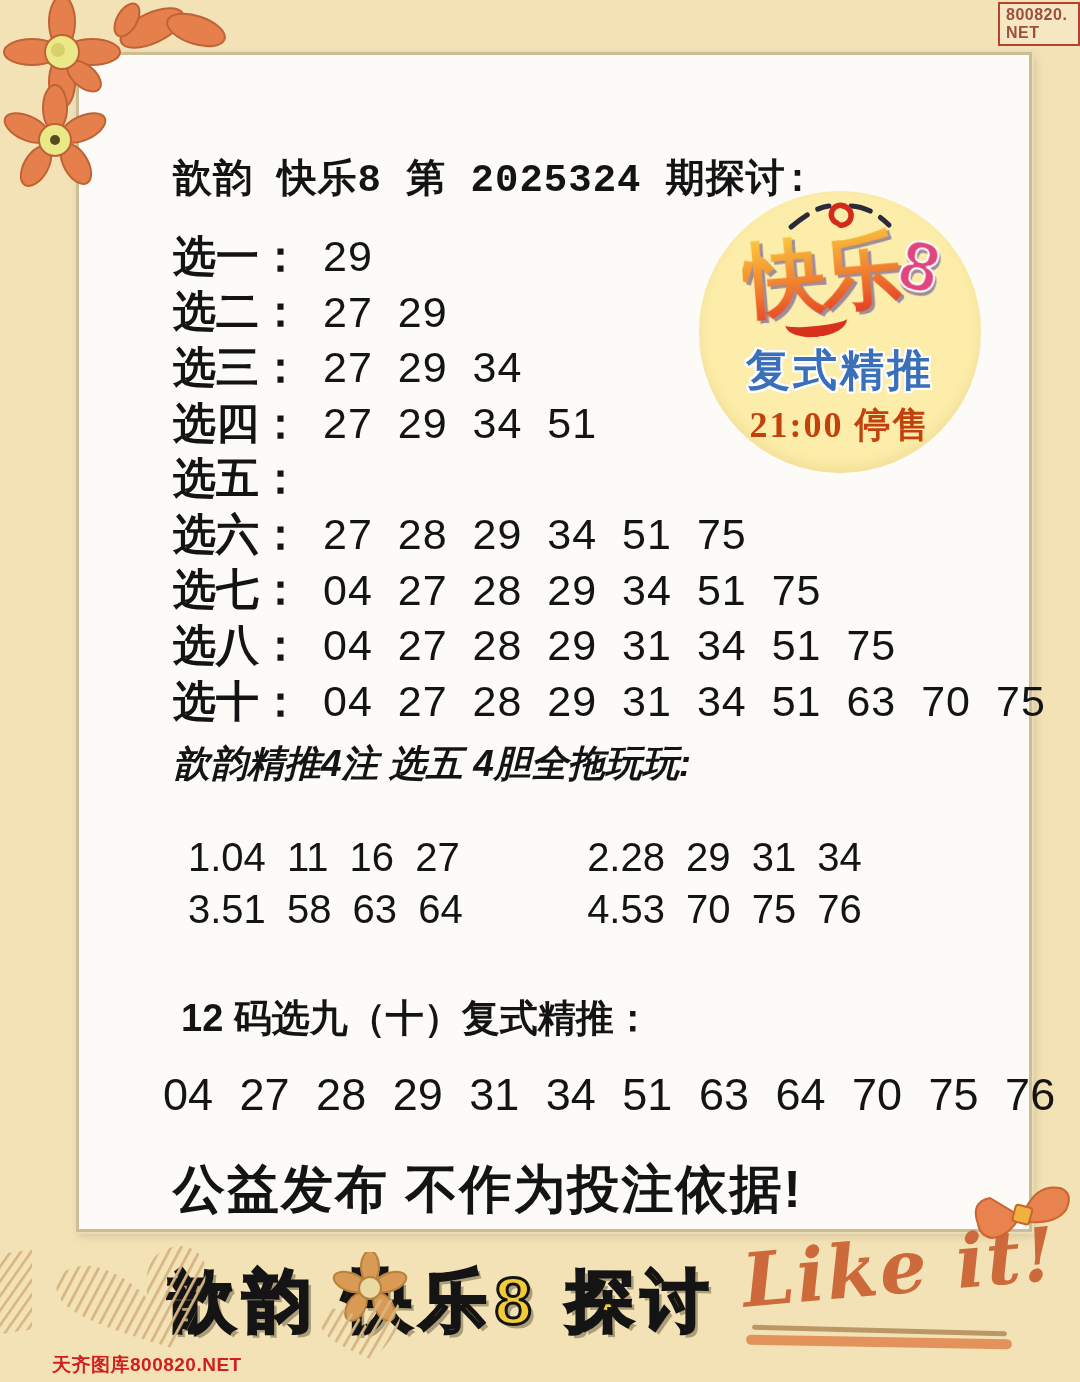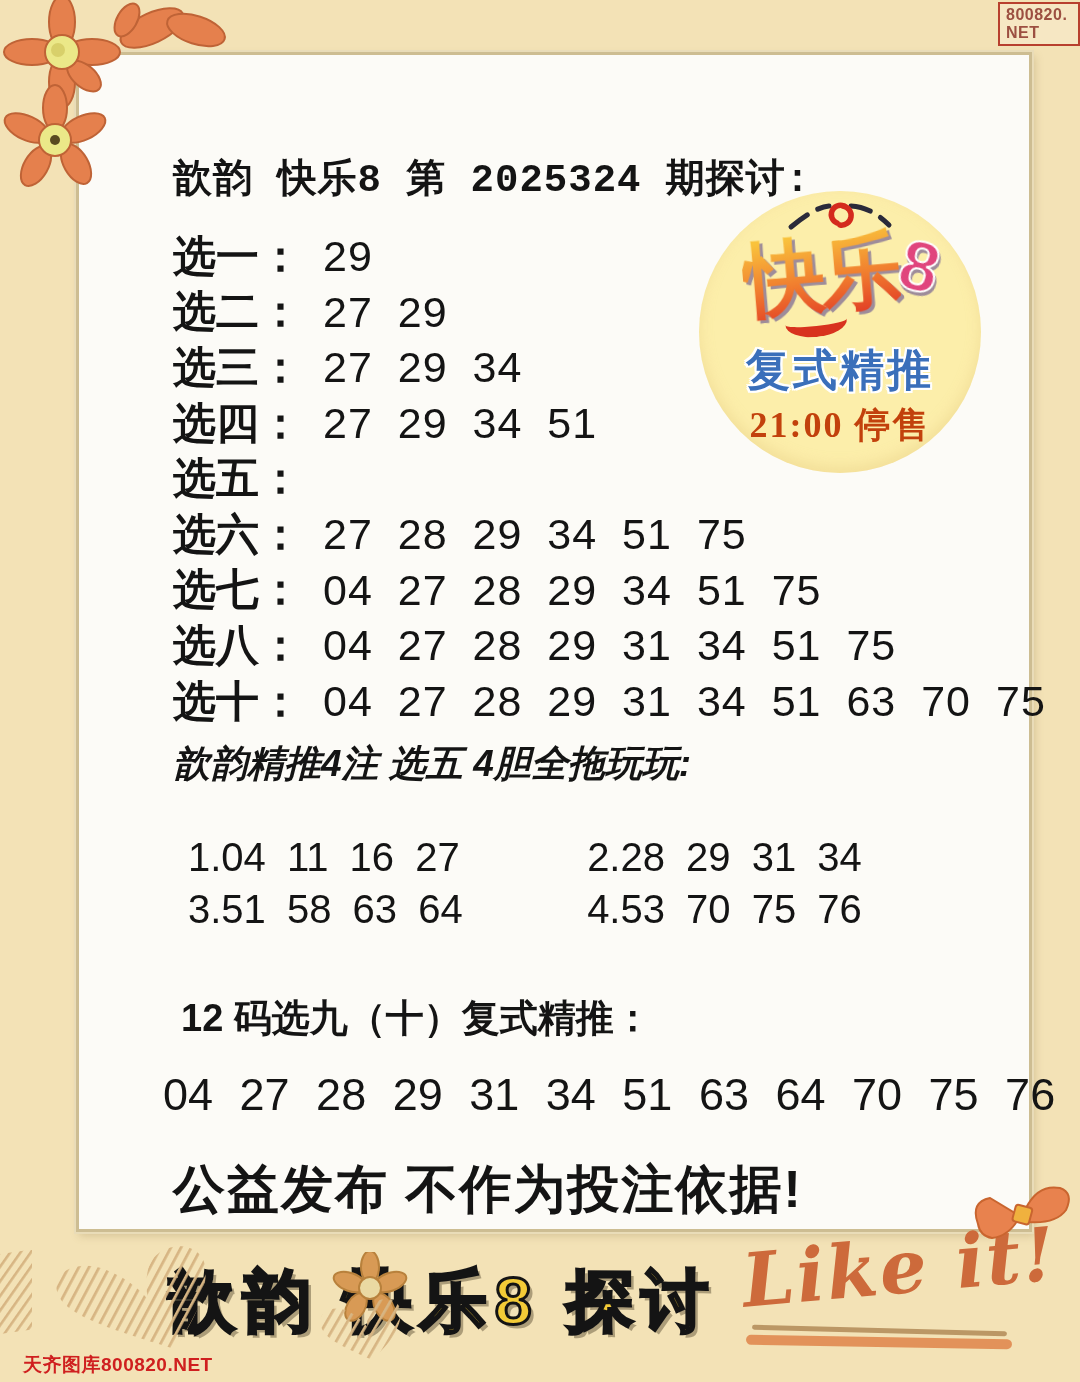--- a/index.html
+++ b/index.html
@@ -94,21 +94,21 @@
   }
   .like-underline-1 {
     position:absolute; left:752px; top:1328px; width:255px; height:5px;
     background:#bb9765; border-radius:3px; transform:rotate(1.5deg); z-index:2;
   }
   .like-underline-2 {
     position:absolute; left:746px; top:1337px; width:266px; height:10px;
     background:#e08a50; border-radius:6px; transform:rotate(1deg); z-index:1; opacity:.9;
   }
   .watermark-bl {
-    position:absolute; left:23px; top:1352px; z-index:3;
+    position:absolute; left:52px; top:1352px; z-index:3;
     font-size:19px; font-weight:bold; color:#cf1f1f; letter-spacing:.5px; white-space:nowrap;
   }
   .deco { position:absolute; z-index:3; pointer-events:none; }
   .deco-tl { left:0; top:0; }
   .deco-heart { left:38px; top:1238px; }
   .deco-small-flower { left:312px; top:1252px; }
   .deco-small-heart { left:308px; top:1296px; }
   .deco-edge-stripes { left:0px; top:1250px; }
   .deco-bow { left:966px; top:1176px; z-index:4; }
 </style>

